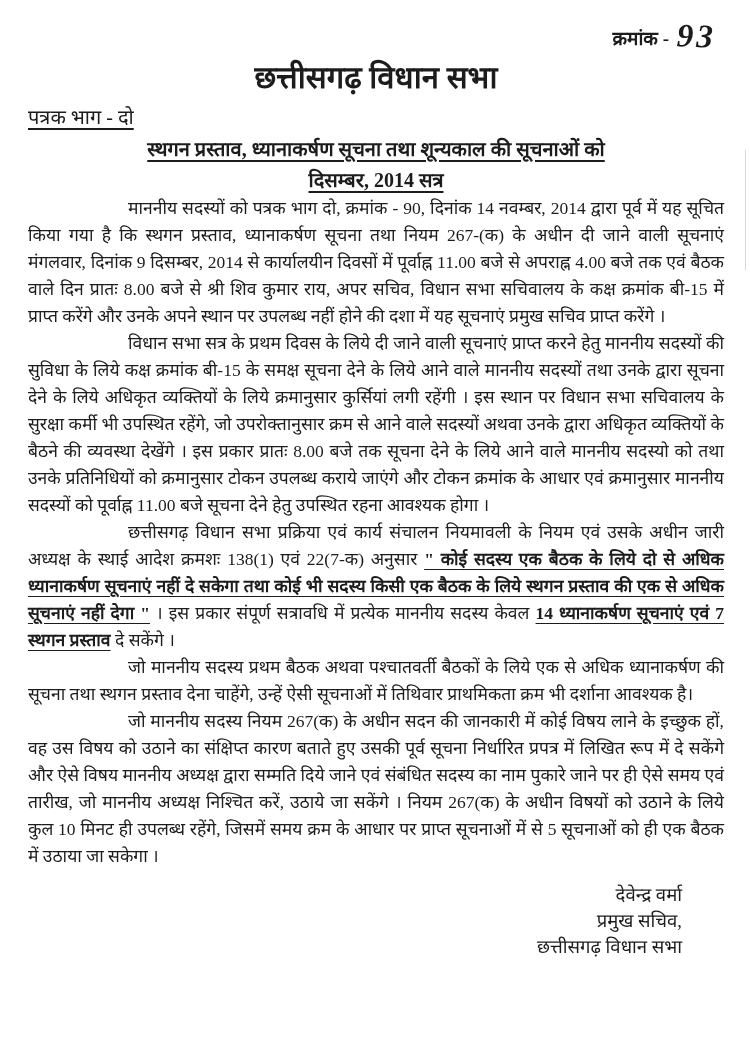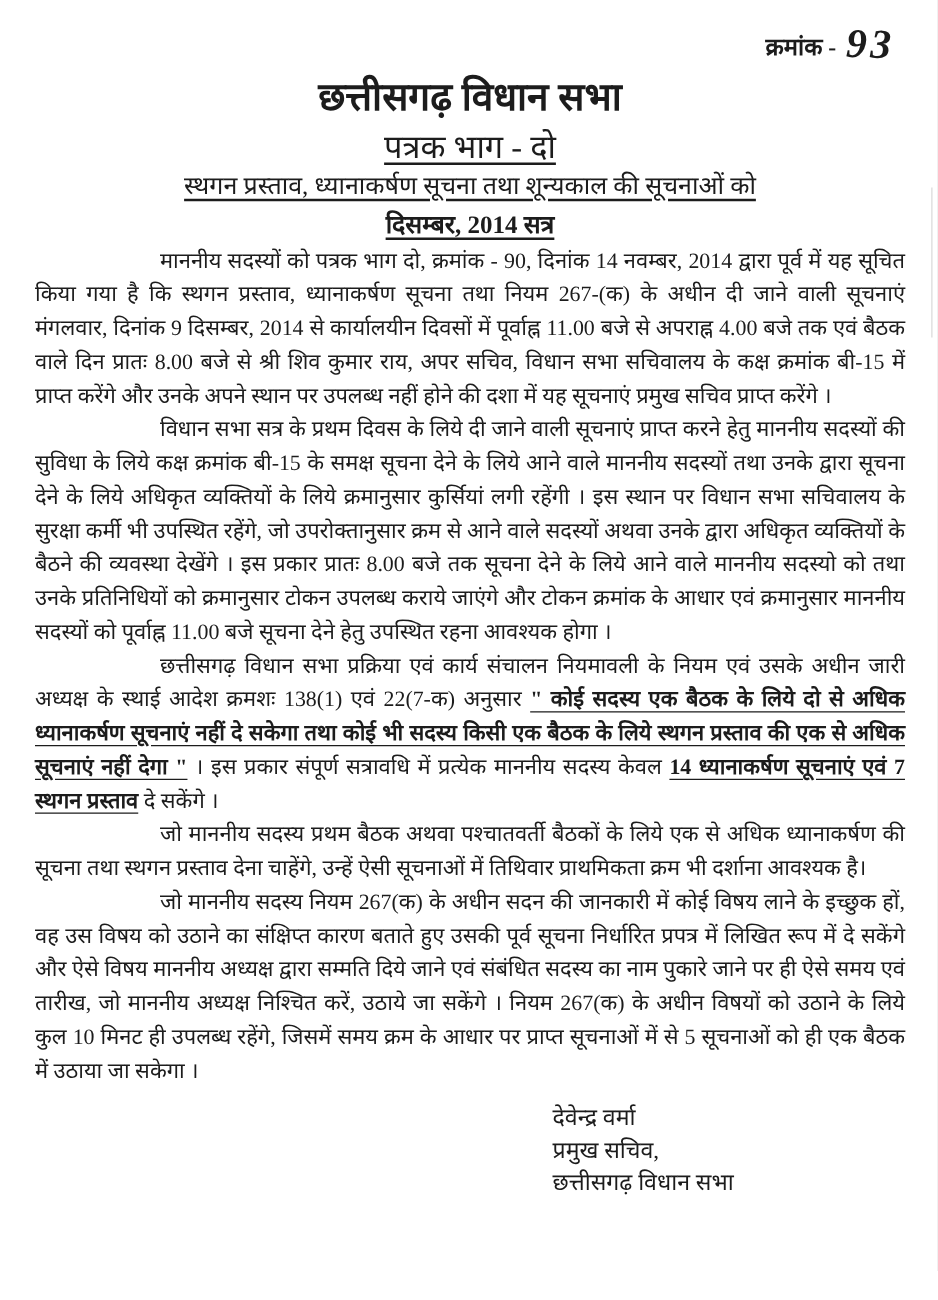--- a/index.html
+++ b/index.html
@@ -51,51 +51,51 @@
   }
   .doc-title {
     margin: 2px 0 0 0;
     text-align: center;
     font-size: 31px;
     font-weight: bold;
     line-height: 40px;
   }
   .doc-subtitle {
     margin: 6px 0 4px 0;
-    text-align: center;
-    font-size: 26px;
+    font-size: 20px;
     line-height: 27px;
   }
   .u {
     text-decoration: underline;
     text-underline-offset: 4px;
   }
   .center-line {
     margin: 2px 0 0 0;
     text-align: center;
     font-size: 20px;
     line-height: 29px;
+    font-weight: bold;
   }
   .bold { font-weight: bold; }
   .body-para {
     margin: 0 0 0 0;
     text-align: justify;
     text-indent: 100px;
     font-size: 17.5px;
     line-height: 27px;
   }
   .bu {
     font-weight: bold;
     text-decoration: underline;
     text-underline-offset: 4px;
   }
   .signature-block {
     margin: 12px 42px 0 auto;
     width: 240px;
-    text-align: left;
+    text-align: right;
     font-size: 18.5px;
     line-height: 26px;
   }
 </style>
 </head>
 <body>
 
 <div class="page">
 
   <div class="scan-edge"></div>

